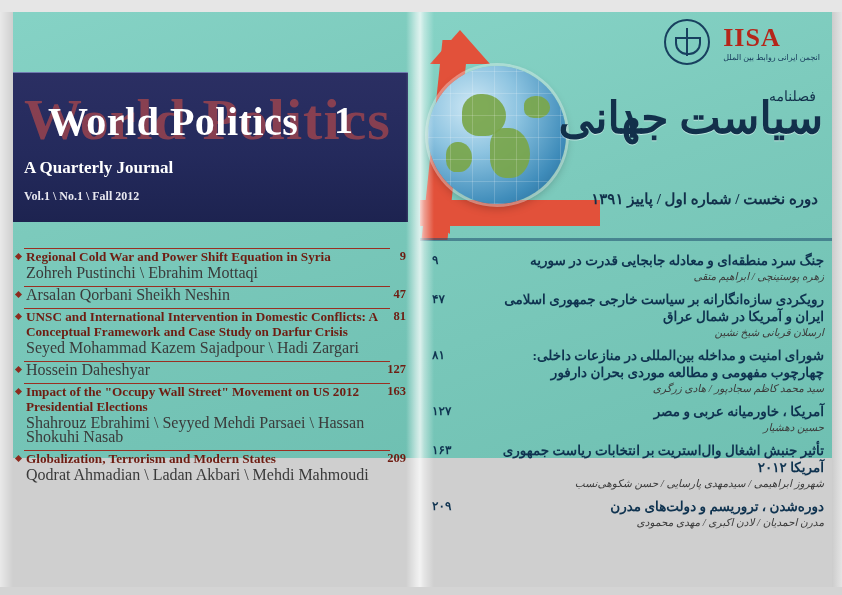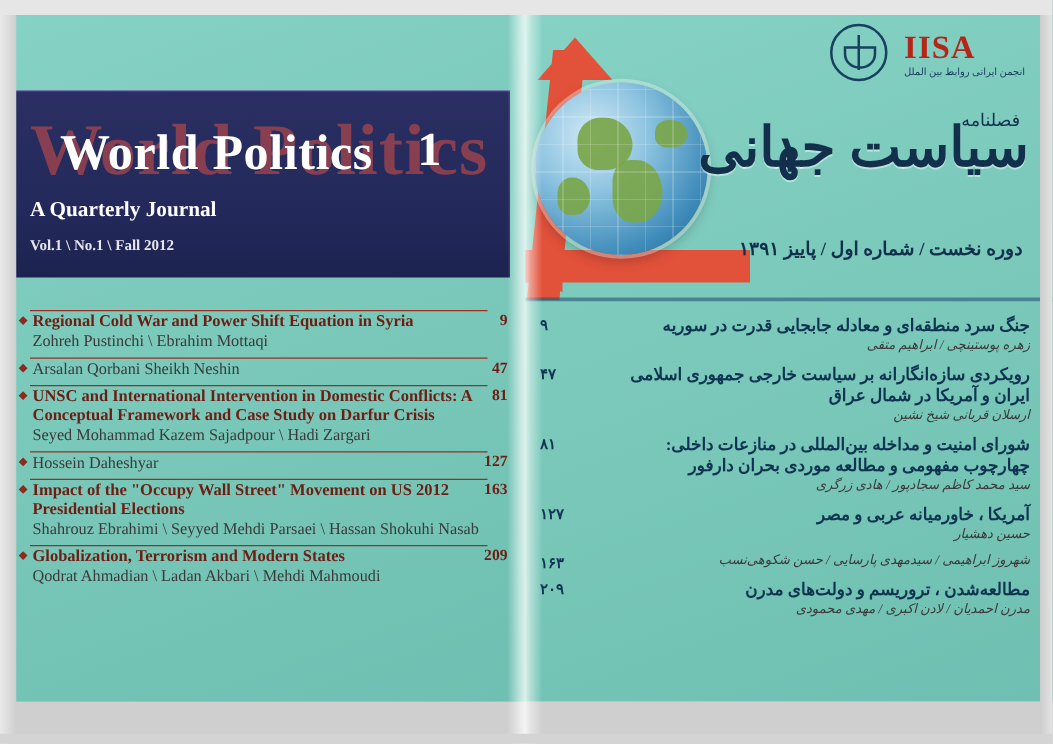--- a/index.html
+++ b/index.html
@@ -1,20 +1,20 @@
 <!DOCTYPE html>
 <html><head>
 <meta charset="utf-8">
 <style>
   html,body{margin:0;padding:0;background:#d9d9d9;}
   body{width:842px;height:595px;overflow:hidden;font-family:"Liberation Serif",serif;}
   .page{position:relative;width:842px;height:595px;background:#cfcfcf;}
 
   
-  .cover{position:absolute;top:0;height:561px;}
+  .cover{position:absolute;top:0;height:458px;}
   .cover-en{left:0;width:420px;background:#22c55e;}
   .cover-fa{left:420px;width:422px;background:#7fcfc2;}
 
   
   .cover-en::before,.cover-fa::before{
     content:"";position:absolute;inset:0;
     background:linear-gradient(160deg,#86d3c6 0%,#7ccabc 40%,#6fc0b2 100%);
   }
   .inner{position:absolute;inset:0;}
 
@@ -38,21 +38,21 @@
   .en-sub{position:absolute;left:12px;top:86px;color:#ffffff;font-size:17px;font-weight:700;}
   .en-vol{position:absolute;left:12px;top:117px;color:#e7e7ef;font-size:12px;font-weight:700;}
 
   
   .toc{position:absolute;left:16px;top:248px;width:392px;}
   .toc-item{position:relative;margin-bottom:4px;}
   .toc-rule{border-top:1px solid #9a2f22;width:366px;margin-left:8px;}
   .bullet{position:absolute;left:0;top:6px;width:5px;height:5px;background:#8d2a1e;transform:rotate(45deg);}
   .toc-title{margin-left:10px;color:#6e1d12;font-size:13.2px;line-height:15.6px;font-weight:600;}
   .toc-page{position:absolute;right:2px;top:1px;color:#6e1d12;font-size:12.5px;font-weight:700;}
-  .toc-auth{margin-left:10px;color:#3a3a3a;font-size:13px;line-height:14px;padding-top:1px;padding-bottom:2px;}
+  .toc-auth{margin-left:10px;color:#3a3a3a;font-size:16px;line-height:14px;padding-top:1px;padding-bottom:2px;}
 
   
   .fa-logos{position:absolute;right:22px;top:16px;display:flex;align-items:center;gap:10px;z-index:5;}
   .logo-box{width:52px;height:52px;display:flex;align-items:center;justify-content:center;}
   .logo-circ{width:42px;height:42px;border-radius:50%;border:2px solid #18405f;position:relative;}
   .logo-circ::after{content:"";position:absolute;left:50%;top:7px;width:2px;height:28px;background:#18405f;transform:translateX(-50%);}
   .logo-circ::before{content:"";position:absolute;left:9px;top:16px;width:22px;height:14px;border:2px solid #18405f;border-radius:0 0 12px 12px;}
   .tisa{color:#b5261a;font-size:26px;font-weight:700;letter-spacing:1px;}
   .tisa-sub{color:#16395b;font-size:8px;text-align:center;}
 
@@ -209,26 +209,27 @@
         </div>
 
         <div class="fa-item">
           <div class="fa-p">۱۲۷</div>
           <div class="fa-t">آمریکا ، خاورمیانه عربی و مصر</div>
           <div class="fa-a">حسین دهشیار</div>
         </div>
 
         <div class="fa-item">
           <div class="fa-p">۱۶۳</div>
+          <div class="fa-t">تأثیر جنبش اشغال وال‌استریت بر انتخابات ریاست جمهوری آمریکا ۲۰۱۲</div>
           <div class="fa-a">شهروز ابراهیمی / سیدمهدی پارسایی / حسن شکوهی‌نسب</div>
         </div>
 
         <div class="fa-item">
           <div class="fa-p">۲۰۹</div>
-          <div class="fa-t">مطالعه‌شدن ، تروریسم و دولت‌های مدرن</div>
+          <div class="fa-t">دوره‌شدن ، تروریسم و دولت‌های مدرن</div>
           <div class="fa-a">مدرن احمدیان / لادن اکبری / مهدی محمودی</div>
         </div>
 
       </div>
     </div>
   </div>
 
   <div class="spine"></div>
   <div class="edge-left"></div>
   <div class="edge-right"></div>

